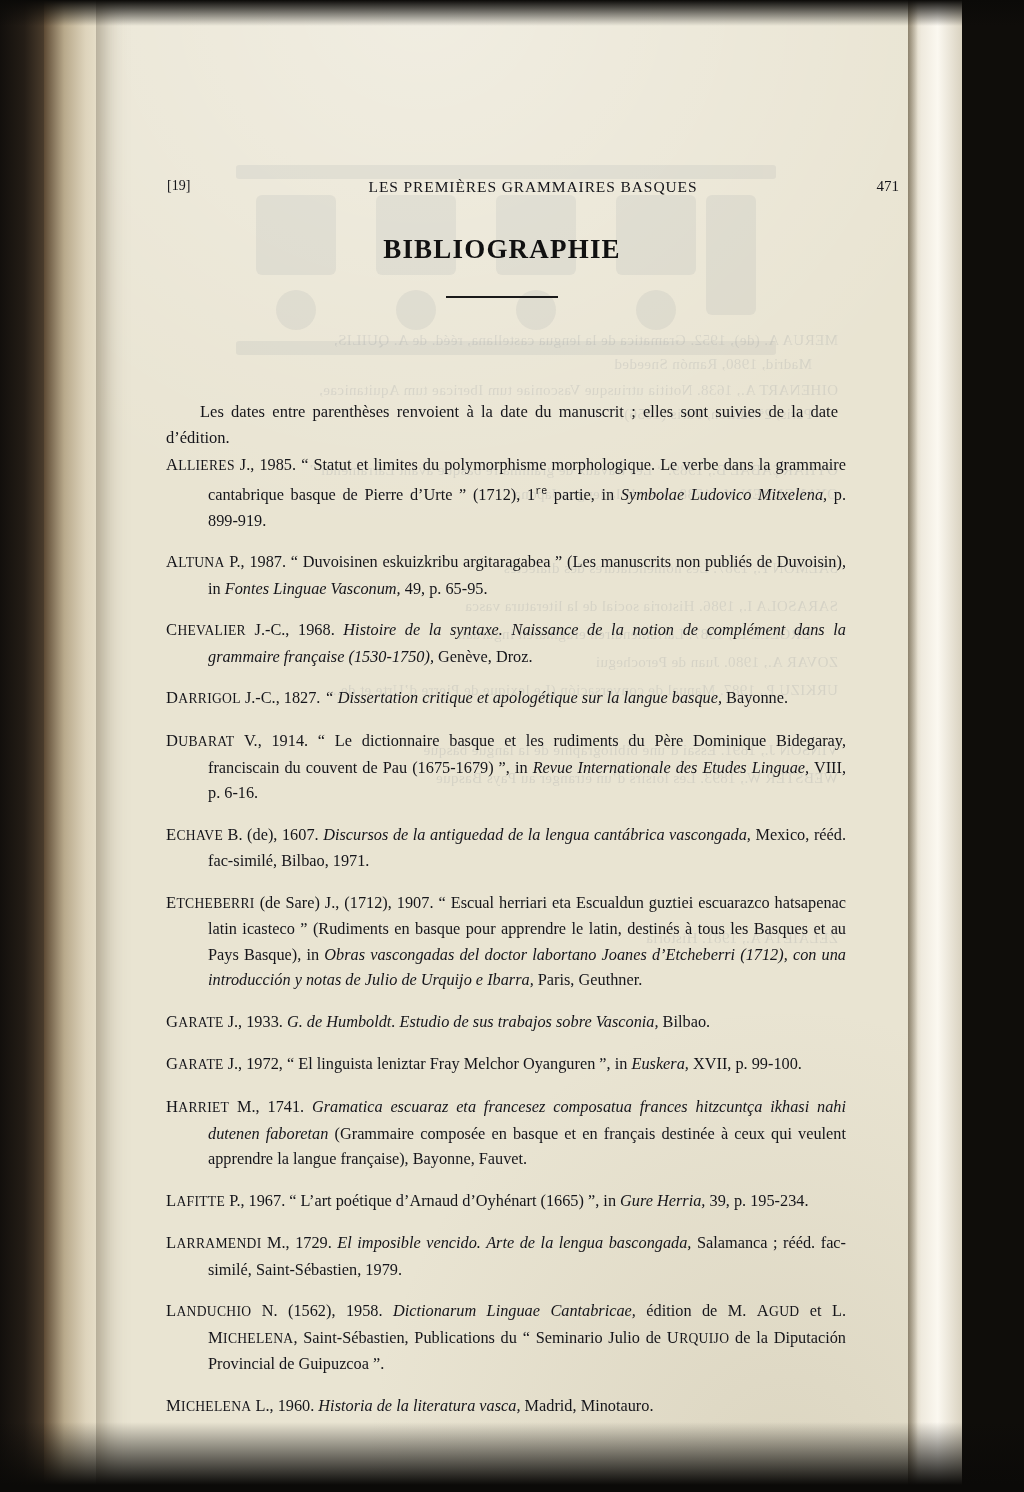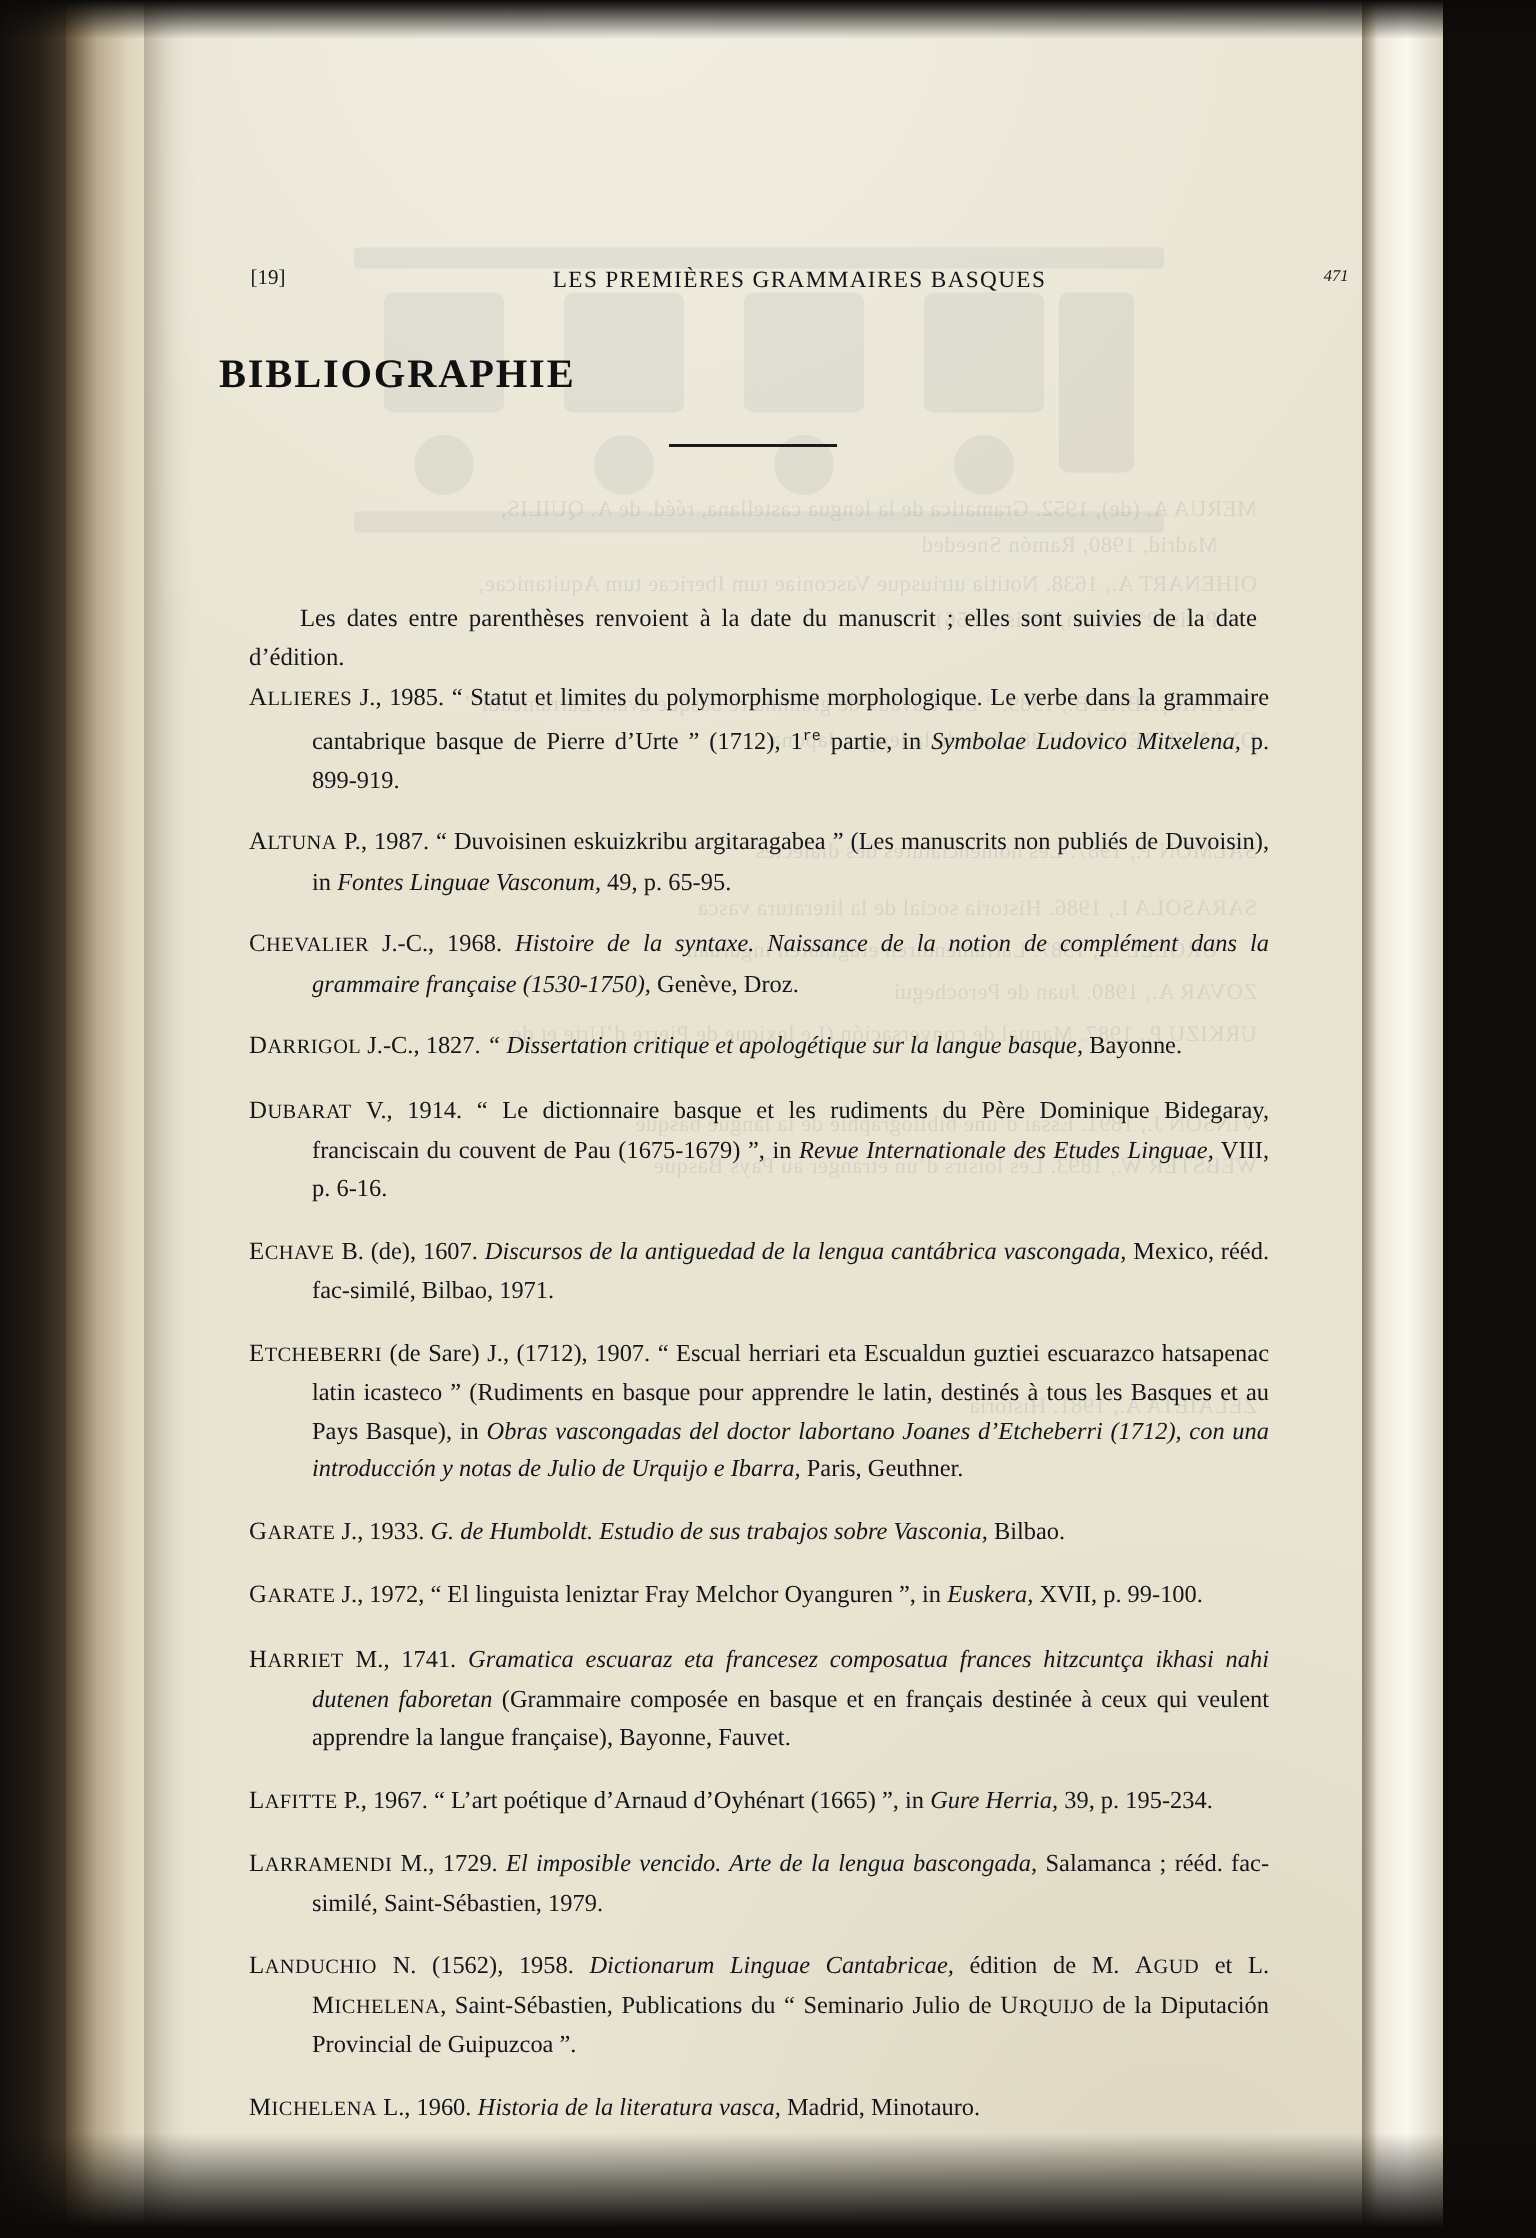--- a/index.html
+++ b/index.html
@@ -133,30 +133,29 @@
   }
   .runhead .title {
     position: absolute;
     left: 0; right: 0;
     text-align: center;
     letter-spacing: 0.9px;
     font-size: 15.5px;
   }
   .runhead .folio-right {
     position: absolute; right: 0; top: 0;
-    font-size: 11px;
-    font-style: italic;
+    font-size: 15px;
   }
 
   h1.biblio {
     position: absolute;
     top: 234px;
-    left: 10px;
+    left: 0;
     width: 100%;
-    text-align: left;
+    text-align: center;
     margin: 0;
     font-size: 27px;
     font-weight: bold;
     letter-spacing: 1.2px;
     color: #111;
   }
   .rule {
     position: absolute;
     top: 296px;
     left: 50%;

